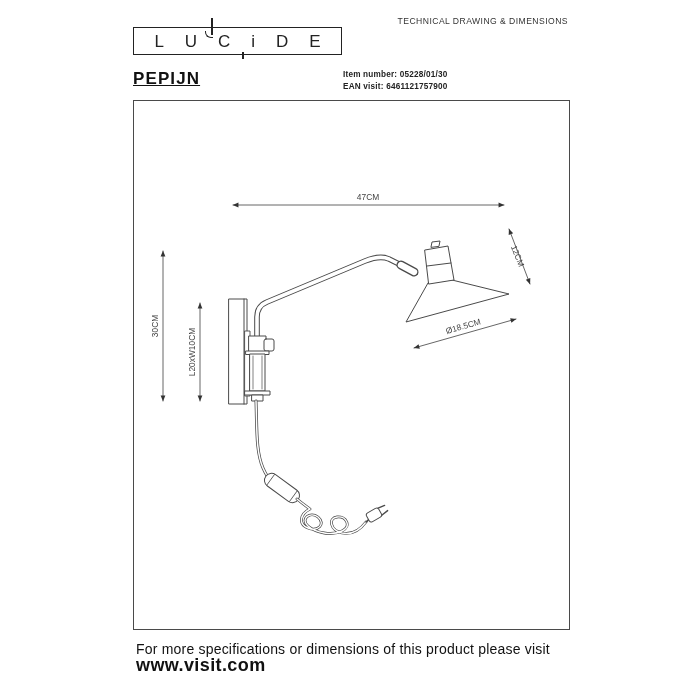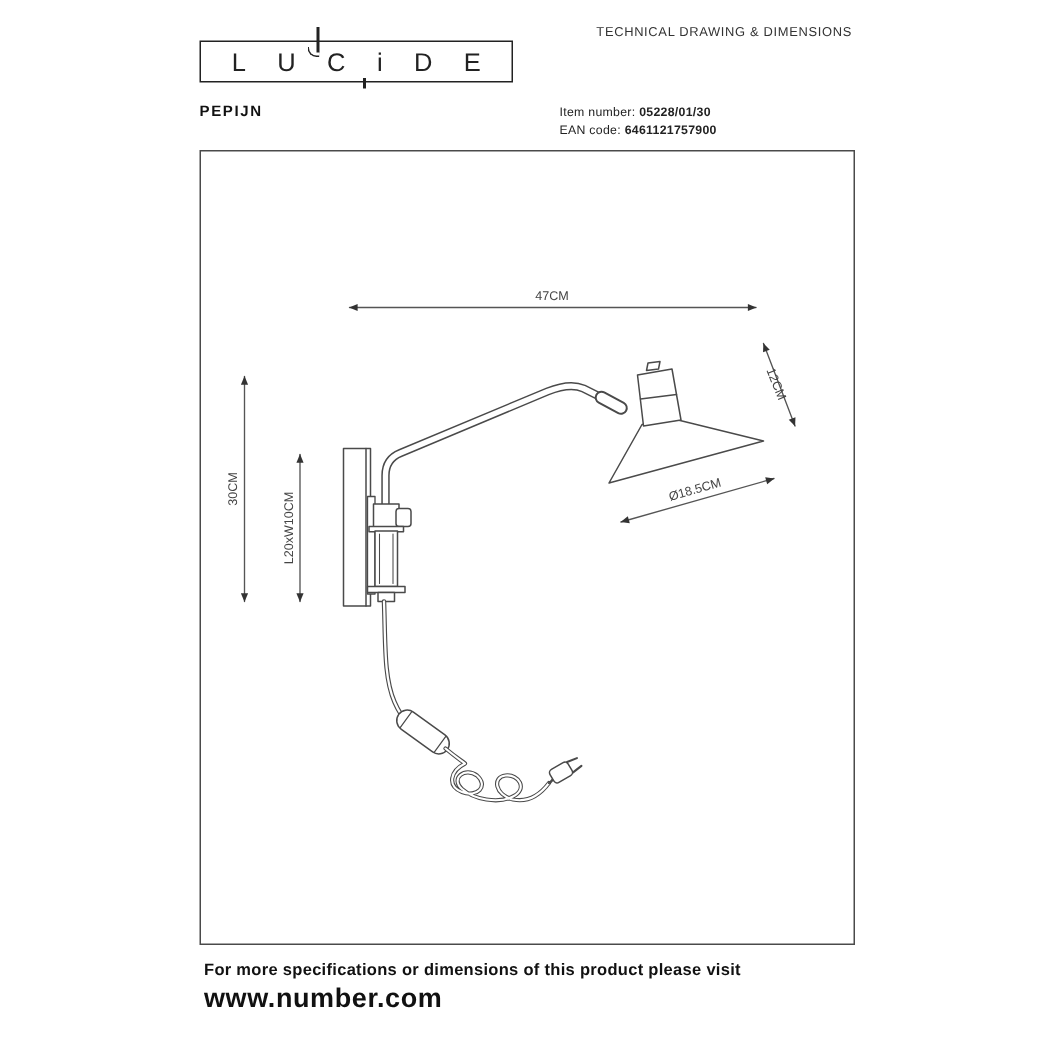--- a/index.html
+++ b/index.html
@@ -21,35 +21,35 @@
   .logo-hook{left:211px;top:18px;width:2px;height:17px;background:#222;}
   .logo-hook-curl{left:205px;top:31px;width:7px;height:6px;
     border-left:1.6px solid #222;border-bottom:1.6px solid #222;
     border-bottom-left-radius:6px;}
   .logo-desc{left:242px;top:52px;width:1.6px;height:7px;background:#222;}
 
   .doc-title{
     right:132px;top:16px;font-size:8.6px;letter-spacing:.45px;color:#333;
   }
   .product-name{
-    left:133px;top:69px;font-size:10px;font-weight:700;letter-spacing:1.1px;color:#111;
+    left:133px;top:69px;font-size:17px;font-weight:700;letter-spacing:1.1px;color:#111;text-decoration:underline;
   }
   .meta{left:343px;top:69px;font-size:8.2px;line-height:11.8px;color:#222;letter-spacing:.2px;}
-  .meta .lbl{font-weight:400;margin-left:30px;}
+  .meta .lbl{font-weight:700;}
   .meta .val{font-weight:700;}
 
   
   .frame{
     left:133px;top:100px;width:437px;height:530px;
     border:1.2px solid #4a4a4a;box-sizing:border-box;background:#fff;
   }
   svg.draw{left:133px;top:100px;width:438px;height:531px;}
 
   
-  .footer-note{left:136px;top:641px;font-size:11px;font-weight:700;color:#111;letter-spacing:.2px;}
+  .footer-note{left:136px;top:641px;font-size:14px;font-weight:400;color:#111;letter-spacing:.2px;}
   .footer-site{left:136px;top:655px;font-size:18px;font-weight:700;color:#111;letter-spacing:.4px;}
 </style>
 </head>
 <body>
 
 <div class="abs logo-box">
   <span>L</span>
   <span>U</span>
   <span>C</span>
   <span>i</span>
@@ -59,21 +59,21 @@
 <div class="abs logo-hook"></div>
 <div class="abs logo-hook-curl"></div>
 <div class="abs logo-desc"></div>
 
 <div class="abs doc-title">TECHNICAL DRAWING &amp; DIMENSIONS</div>
 
 <div class="abs product-name">PEPIJN</div>
 
 <div class="abs meta">
   <div><span class="lbl">Item number:</span> <span class="val">05228/01/30</span></div>
-  <div><span class="lbl">EAN code:</span> <span class="val">6461121757900</span></div>
+  <div><span class="lbl">EAN visit:</span> <span class="val">6461121757900</span></div>
 </div>
 
 <div class="abs frame"></div>
 
 <svg class="abs draw" viewBox="133 100 438 531" fill="none" stroke-linecap="round" stroke-linejoin="round">
   <defs>
     <marker id="arr" viewBox="0 0 10 10" refX="8.6" refY="5" markerWidth="9" markerHeight="7" orient="auto-start-reverse">
       <path d="M0,1.2 L9,5 L0,8.8 Z" fill="#333" stroke="none"></path>
     </marker>
   </defs>
@@ -170,13 +170,13 @@
     </g>
 
     <g>
       <line x1="414" y1="348" x2="516" y2="319" marker-start="url(#arr)" marker-end="url(#arr)"></line>
       <text transform="translate(464,329) rotate(-16)" text-anchor="middle" fill="#444" stroke="none">Ø18.5CM</text>
     </g>
   </g>
 </svg>
 
 <div class="abs footer-note">For more specifications or dimensions of this product please visit</div>
-<div class="abs footer-site">www.number.com</div>
+<div class="abs footer-site">www.visit.com</div>
 
 </body></html>

